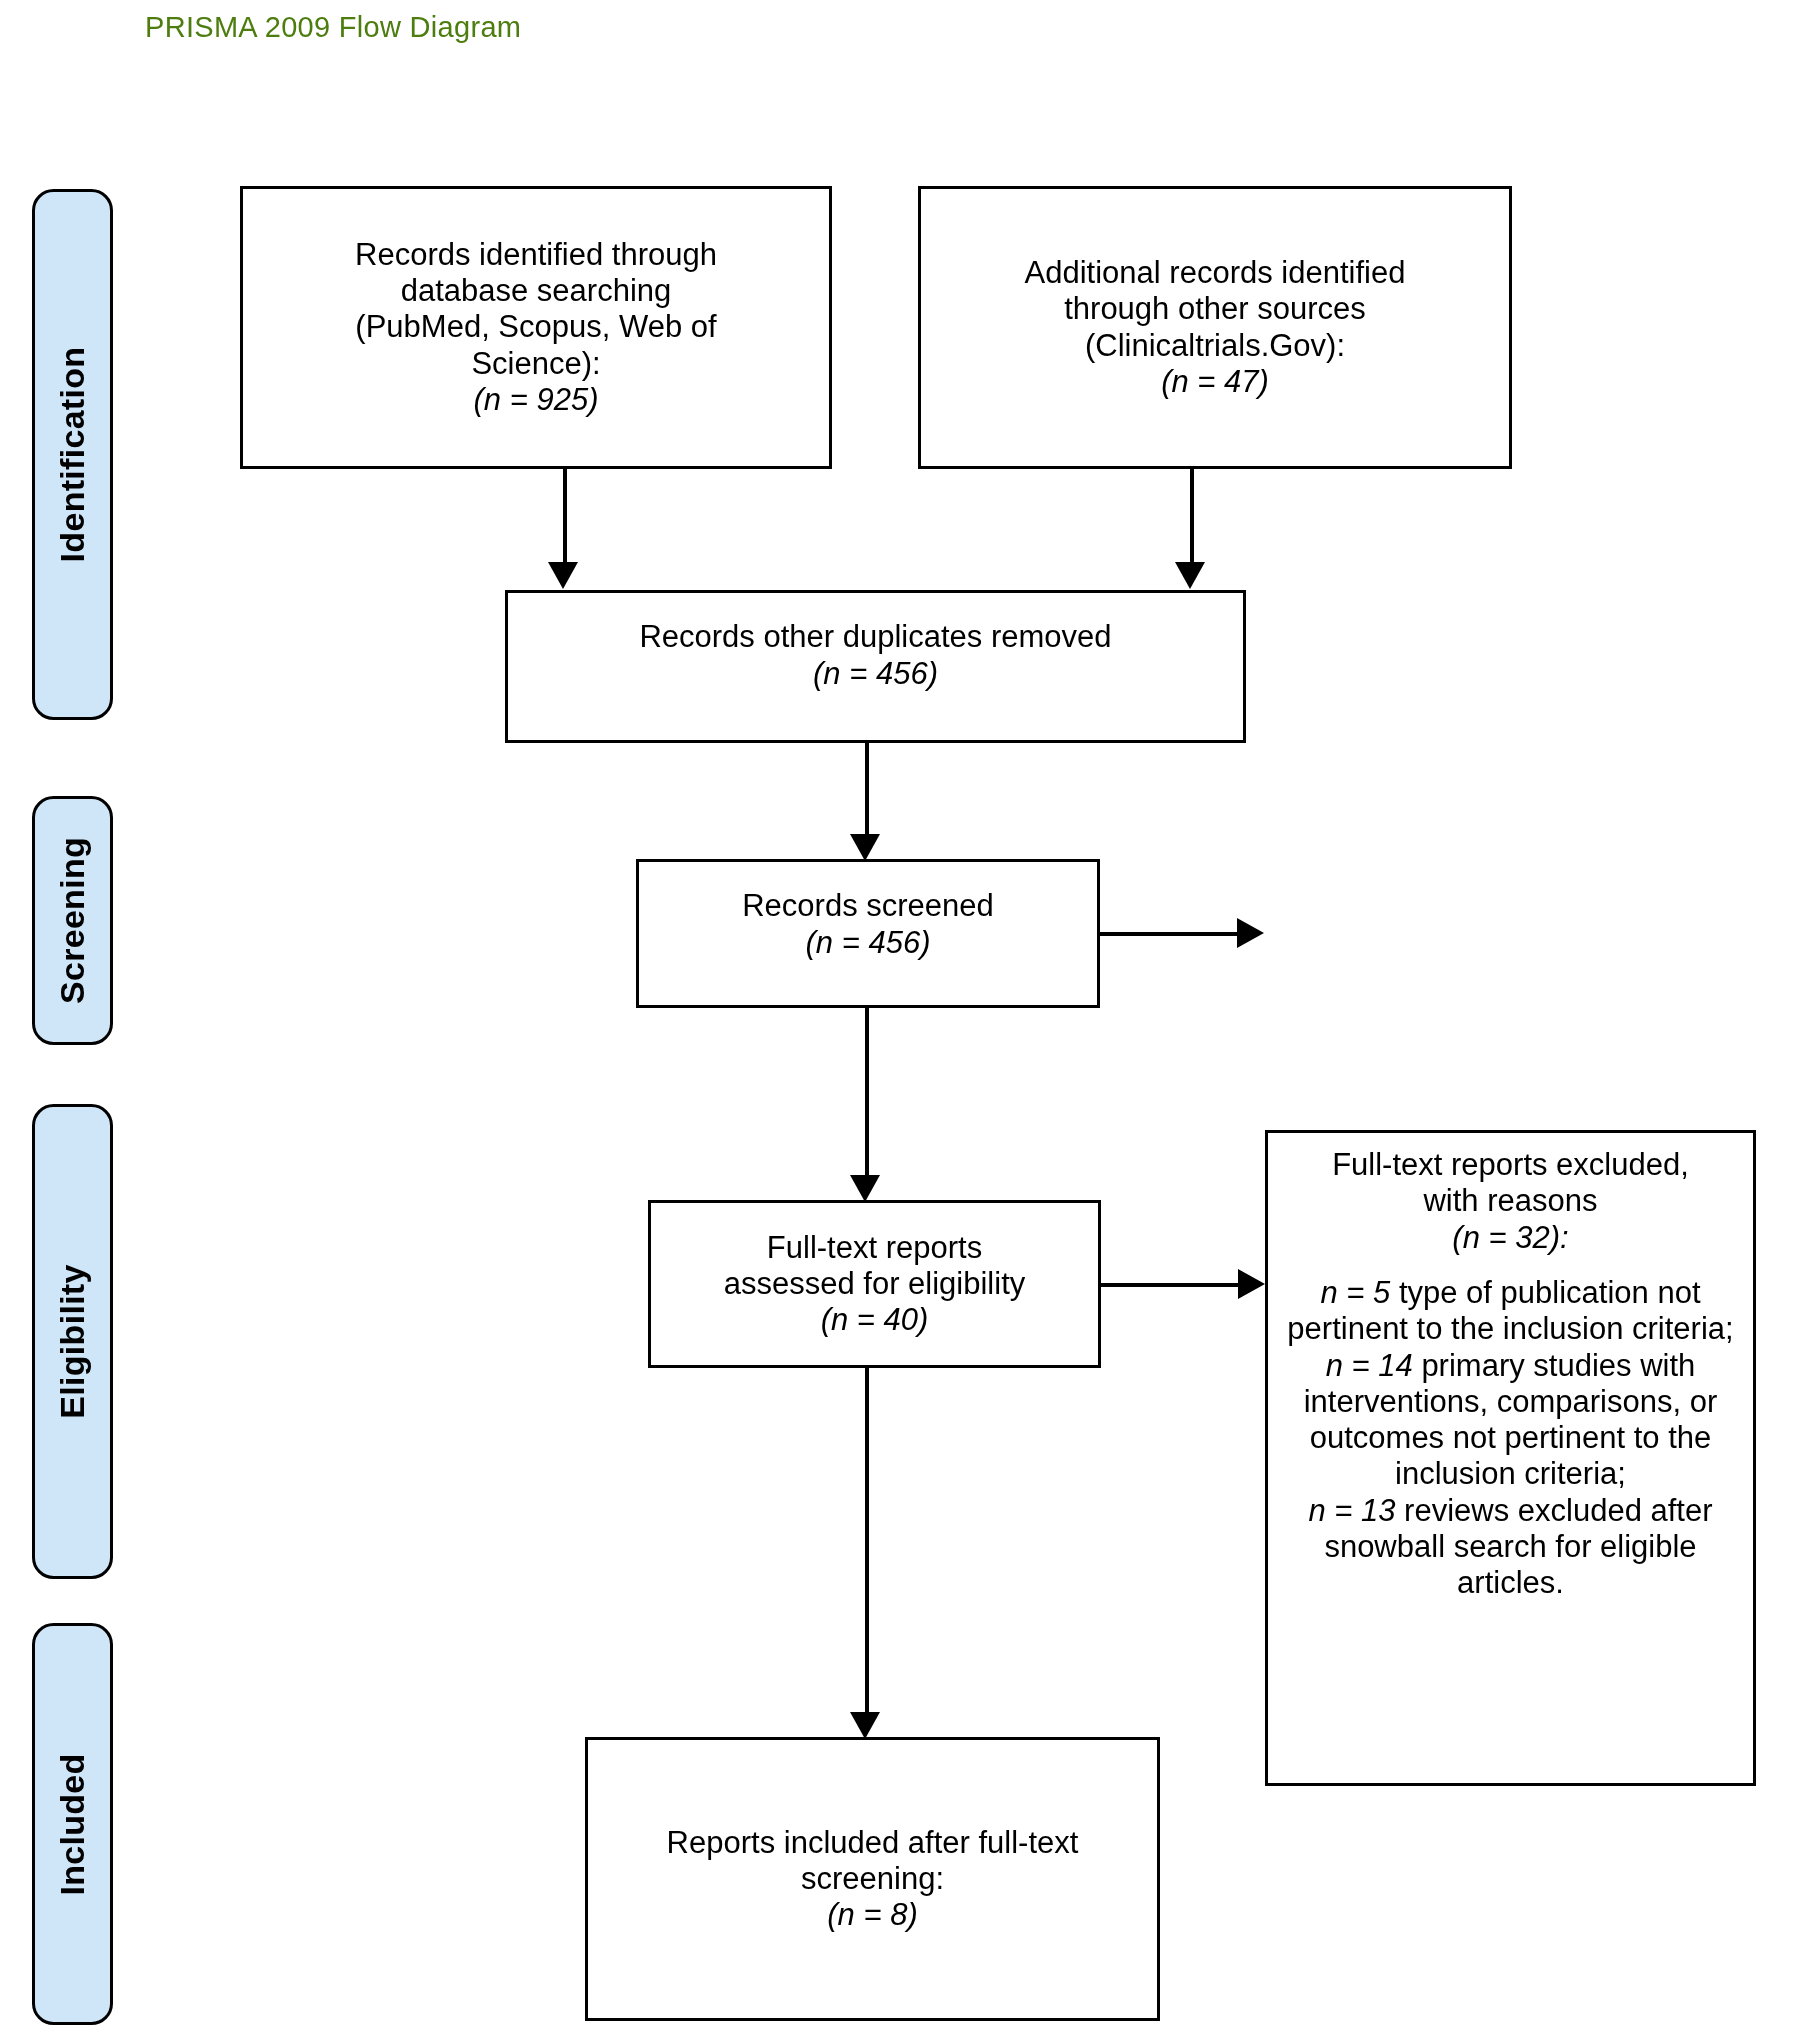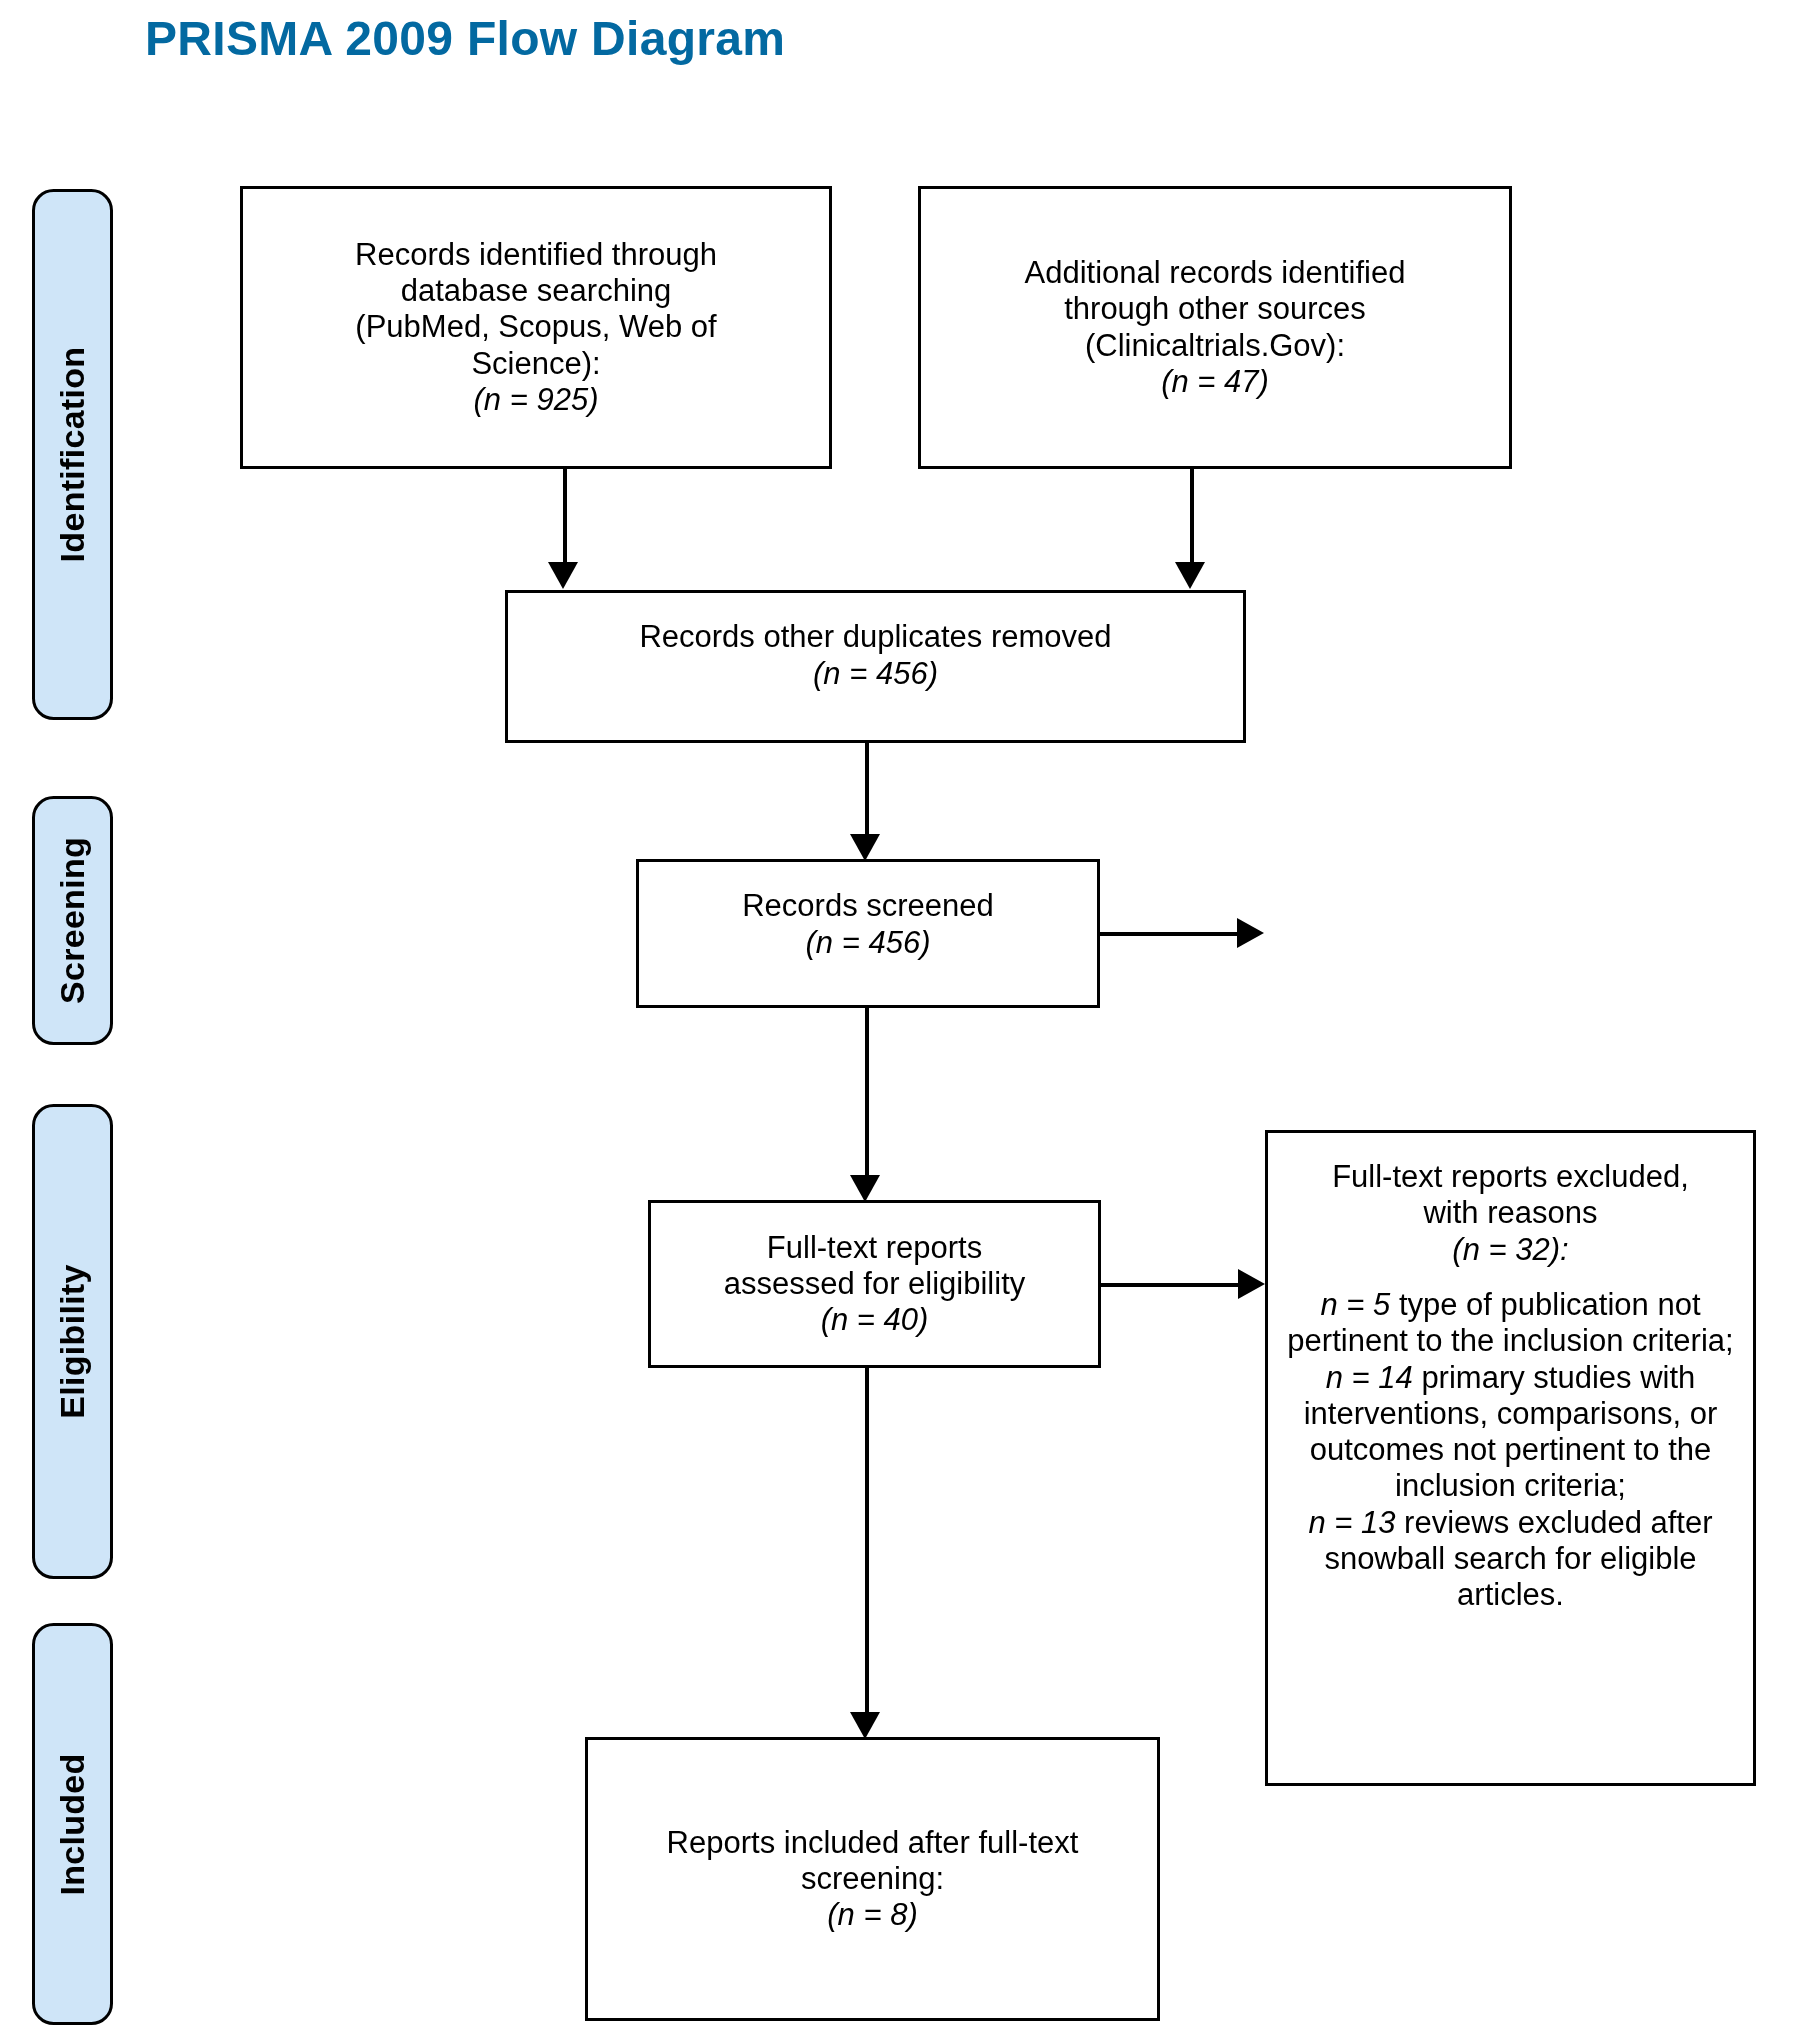--- a/index.html
+++ b/index.html
@@ -14,23 +14,23 @@
     background: #ffffff;
     font-family: "Liberation Sans", sans-serif;
     overflow: hidden;
   }
 
   
   .page-title {
     position: absolute;
     left: 145px;
     top: 11.4px;
-    font-size: 48px;
-    font-weight: bold;
-    color: #0369a1;
+    font-size: 29px;
+    font-weight: normal;
+    color: #4d7c0f;
     letter-spacing: 0.3px;
     white-space: nowrap;
   }
 
   
   .stage-tab {
     position: absolute;
     left: 32px;
     width: 81px;
     background: #cfe5f8;
@@ -172,21 +172,21 @@
 
   <div class="flow-box" style="left:648px; top:1200px; width:453px; height:168px;">
     <div class="flow-box-text">
       <span>Full-text reports</span><br>
       <span>assessed for eligibility</span><br>
       <span class="it">(n = 40)</span>
     </div>
   </div>
 
   <div class="flow-box" style="left:1265px; top:1130px; width:491px; height:656px; align-items:flex-start;">
-    <div class="flow-box-text" style="padding-top:26px;">
+    <div class="flow-box-text" style="padding-top:14px;">
       <span>Full-text reports excluded,</span><br>
       <span>with reasons</span><br>
       <span class="it">(n = 32):</span>
       <span class="gap"></span>
       <span><span class="it">n = 5</span><span> type of publication not pertinent to the inclusion criteria;</span></span><br>
       <span><span class="it">n = 14</span><span> primary studies with interventions, comparisons, or outcomes not pertinent to the inclusion criteria;</span></span><br>
       <span><span class="it">n = 13</span><span> reviews excluded after snowball search for eligible articles.</span></span>
     </div>
   </div>
 

